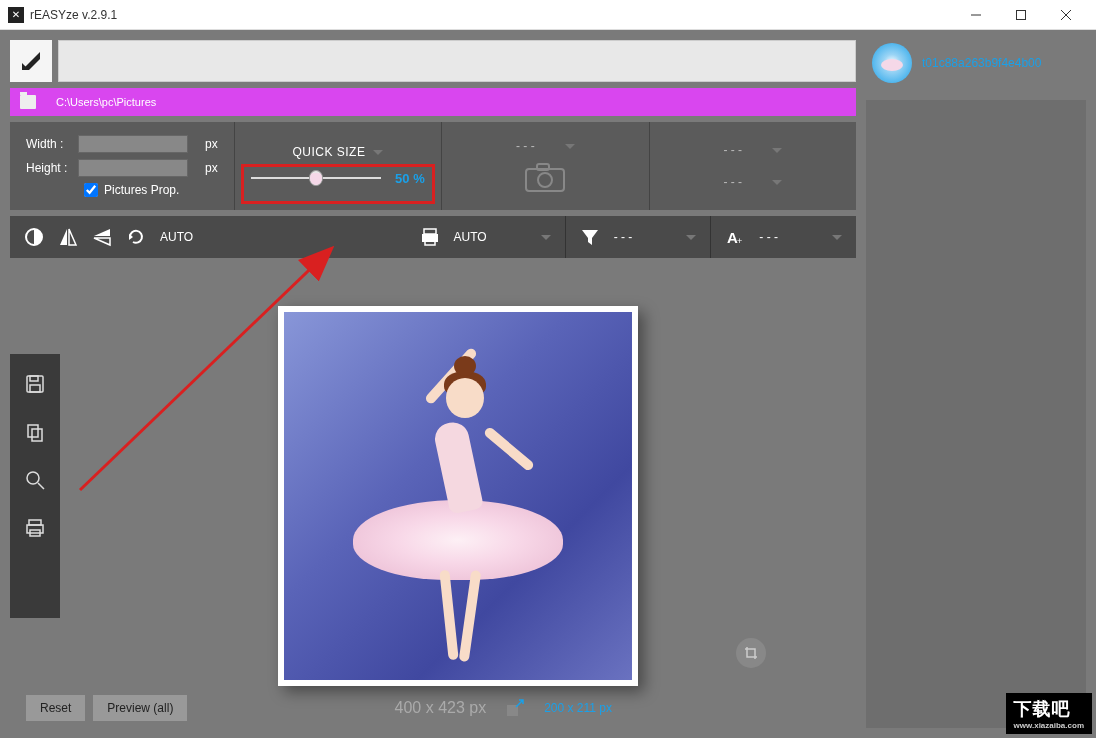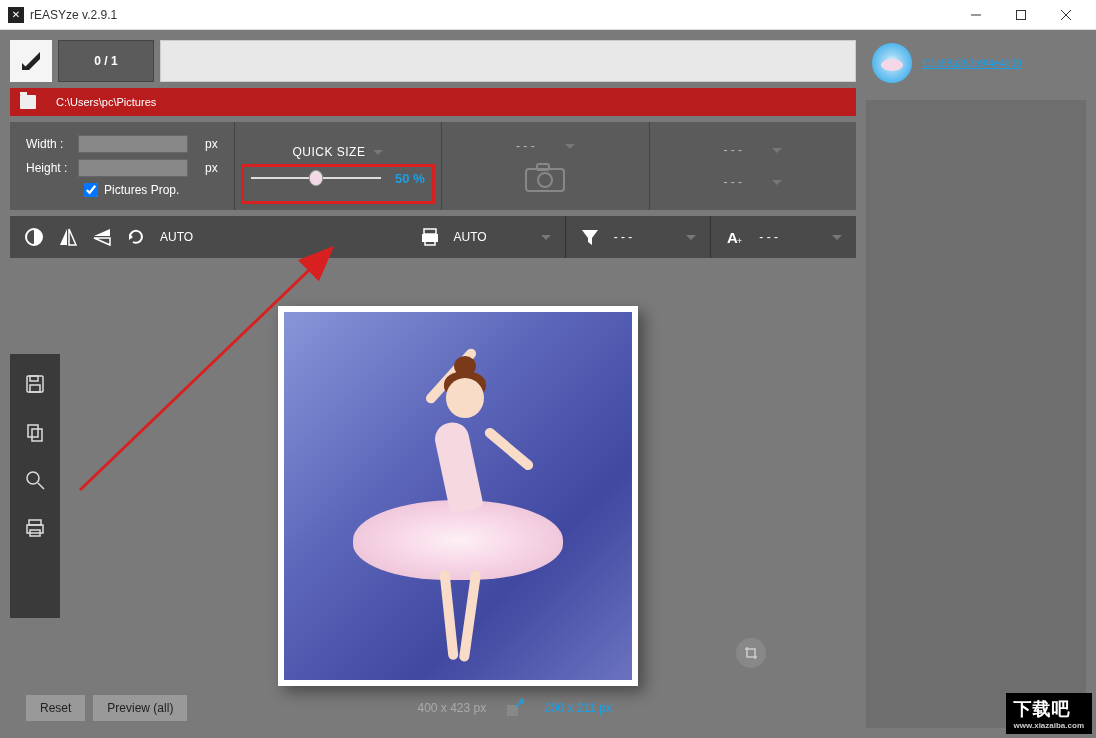--- a/index.html
+++ b/index.html
@@ -20,21 +20,21 @@
 
 
 .toprow { display: flex; align-items: stretch; gap: 6px; height: 42px; }
 .appicon-box { width: 42px; background: #f5f5f5; display: flex; align-items: center; justify-content: center; }
 .appicon-box svg { width: 24px; height: 24px; }
 .counter-box { width: 96px; background: #5b5b5b; color: #fff; display: flex; align-items: center; justify-content: center; font-size: 12px; font-weight: bold; border: 1px solid #444; }
 .toprow .spacer-input { flex: 1; background: #e8e8e8; border: 1px solid #ccc; }
 .saveall-btn { width: 96px; background: #5b5b5b; color: #fff; display: flex; align-items: center; justify-content: center; font-size: 12px; font-weight: bold; border: 1px solid #444; cursor: pointer; }
 
 
-.pathrow { height: 28px; background: #b91c1c; display: flex; align-items: center; padding: 8px 10px; color: #fff; font-size: 11px; }
+.pathrow { height: 28px; background: #d946ef; display: flex; align-items: center; padding: 8px 10px; color: #fff; font-size: 11px; }
 .pathrow .foldericon { width: 16px; height: 14px; background: #eee; margin-right: 20px; border-radius: 1px; position: relative; }
 .pathrow .foldericon::before { content:''; position:absolute; top:-3px; left:0; width:7px; height:3px; background:#eee; }
 
 
 .dimbar { background: #5b5b5b; height: 88px; display: flex; }
 .dimbox { flex: 1; padding: 10px 16px; color: #fff; font-size: 12px; border-right: 1px solid #444; display: flex; flex-direction: column; justify-content: center; gap: 6px; position: relative; }
 .dimbox:last-child { border-right: none; }
 .dimrow { display: flex; align-items: center; }
 .dimrow label { width: 52px; }
 .dimrow input { width: 110px; height: 18px; background: #888; border: 1px solid #666; color: #fff; font-size: 11px; padding: 0 4px; }
@@ -84,32 +84,32 @@
 .bal-arm2 { position:absolute; left:56%; top:36%; width:60px; height:10px; background:#f8dcc8; border-radius:5px; transform:rotate(40deg); }
 .bal-leg1 { position:absolute; left:46%; top:70%; width:10px; height:90px; background:#f8dcc8; border-radius:5px; transform:rotate(-6deg); }
 .bal-leg2 { position:absolute; left:52%; top:70%; width:10px; height:92px; background:#f8dcc8; border-radius:5px; transform:rotate(8deg); }
 
 .cropbtn { position: absolute; right: 90px; bottom: 60px; width: 30px; height: 30px; border-radius: 50%; background: #888; display: flex; align-items: center; justify-content: center; }
 .cropbtn svg { width:14px; height:14px; stroke:#ccc; fill:none; }
 
 
 .bottomrow { position: absolute; bottom: 0; left: 12px; right: 0; height: 40px; display: flex; align-items: center; padding: 0 4px; gap: 8px; }
 .btn-gray { background: #999; color: #222; font-size: 12px; padding: 6px 14px; border: none; cursor: pointer; }
-.origdim { margin-left: auto; color: #aaa; font-size: 12px; }
+.origdim { margin-left: auto; color: #aaa; font-size: 16px; }
 .scaleicon { margin: 0 12px; width: 18px; height: 18px; }
 .newdim { color: #1aa0e8; font-size: 12px; margin-right: 240px; }
 
 
 .rightpanel { width: 220px; display: flex; flex-direction: column; gap: 10px; }
 .righthead { height: 42px; background: #5b5b5b; color: #fff; display: flex; align-items: center; justify-content: space-between; padding: 0 18px; font-size: 12px; }
 .righthead .x { font-weight: bold; font-size: 13px; }
 .thumbrow { display: flex; align-items: center; gap: 10px; padding: 0 6px; height: 46px; }
 .thumb { width: 40px; height: 40px; border-radius: 50%; background: radial-gradient(circle at 50% 50%, #fff 0%, #9ad4f5 30%, #1aa0e8 100%); position: relative; overflow: hidden; }
 .thumb::after { content:''; position:absolute; left:50%; top:55%; transform:translate(-50%,-50%); width:22px; height:12px; background:#f5d8e8; border-radius:50%; }
-.thumbname { color: #1aa0e8; font-size: 10px; white-space: nowrap; overflow: hidden; text-decoration: underline; }
+.thumbname { color: #1aa0e8; font-size: 12px; white-space: nowrap; overflow: hidden; }
 .queuearea { flex: 1; background: #6e6e6e; margin-top: 4px; }
 
 
 .arrow { position: absolute; pointer-events: none; }
 
 
 .watermark { position: absolute; right: 4px; bottom: 4px; background: #000; color: #fff; font-size: 18px; font-weight: bold; padding: 4px 8px; font-family: "SimHei", sans-serif; letter-spacing:1px; }
 .watermark .sub { font-size: 8px; display:block; color:#ccc; letter-spacing:0; }
 </style>
 </head>
@@ -142,21 +142,20 @@
 
   <div class="main-col">
 
     <div class="toprow">
       <div class="appicon-box">
         <svg viewBox="0 0 24 24">
             <polygon points="3,21 21,3 21,10 10,21" fill="#222"></polygon>
             <polygon points="3,21 10,21 3,14" fill="#222"></polygon>
           </svg>
       </div>
-      <div class="counter-box">0 / 1</div>
       <div class="spacer-input"></div>
     </div>
 
     <div class="pathrow">
       <span class="foldericon"></span>
       <span>C:\Users\pc\Pictures</span>
     </div>
 
     <div class="dimbar">
       <div class="dimbox">

